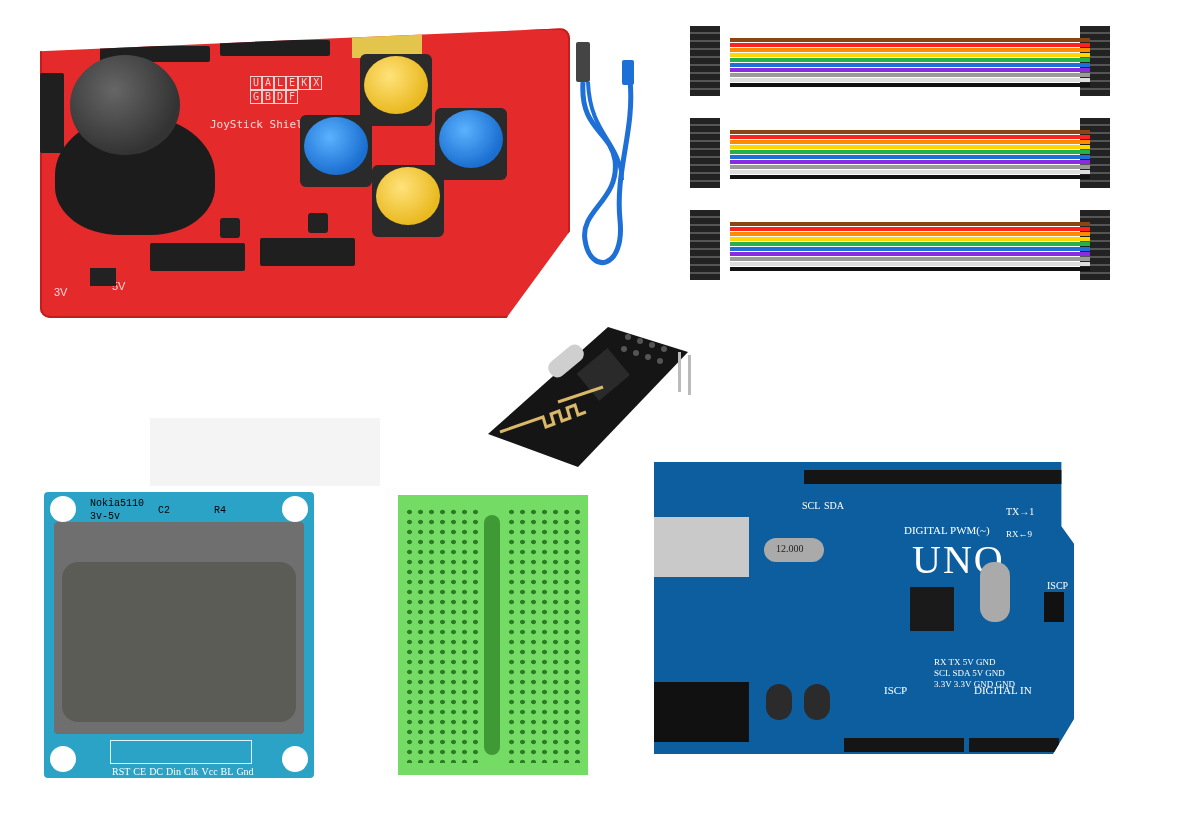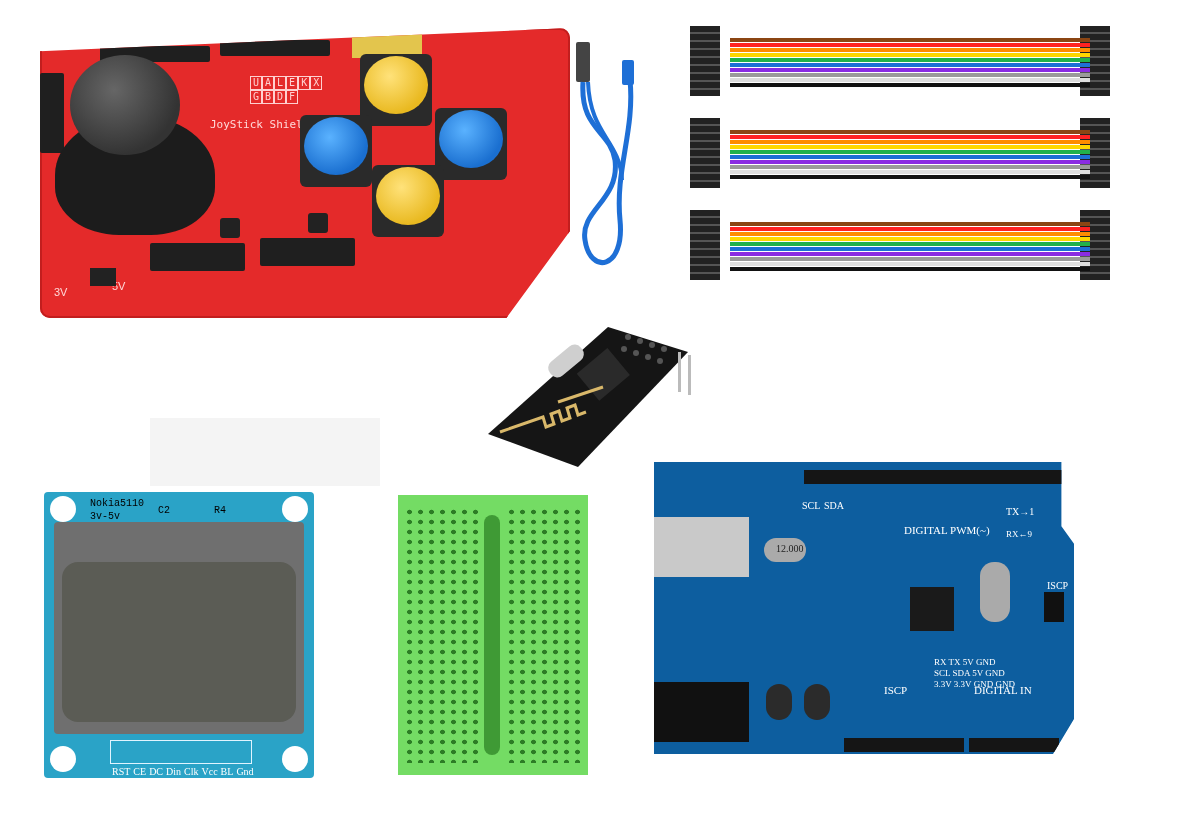--- a/index.html
+++ b/index.html
@@ -194,24 +194,25 @@
   <div class="holes" style="left:6px;"></div>
   <div class="slot"></div>
   <div class="holes" style="left:108px;"></div>
 </div>
 
 <div class="abs uno">
   <div class="pins" style="left:150px;top:8px;width:260px;"></div>
   <div class="t" style="left:148px;top:38px;">SCL</div>
   <div class="t" style="left:170px;top:38px;">SDA</div>
   <div class="t" style="left:250px;top:62px;font-size:11px;">DIGITAL PWM(~)</div>
+  <div class="t" style="left:258px;top:74px;font-size:40px;font-weight:normal;letter-spacing:2px;">UNO</div>
   <div class="t" style="left:352px;top:44px;font-size:10px;">TX→1</div>
   <div class="t" style="left:352px;top:67px;font-size:9px;">RX←9</div>
   <div class="abs" style="left:0px;top:55px;width:95px;height:60px;background:#c9c9c9;"></div>
-  <div class="abs" style="left:110px;top:76px;width:42px;height:24px;border-radius:12px;background:#aaa;">
+  <div class="abs" style="left:110px;top:76px;width:60px;height:24px;border-radius:12px;background:#aaa;">
     <div class="t" style="left:12px;top:5px;color:#222;">12.000</div>
   </div>
   <div class="abs" style="left:256px;top:125px;width:44px;height:44px;background:#1a1a1a;"></div>
   <div class="abs" style="left:326px;top:100px;width:30px;height:60px;border-radius:14px;background:#aaa;"></div>
   <div class="t" style="left:393px;top:118px;">ISCP</div>
   <div class="abs" style="left:390px;top:130px;width:20px;height:30px;background:#111;"></div>
   <div class="abs" style="left:0px;top:220px;width:95px;height:60px;background:#111;"></div>
   <div class="abs" style="left:112px;top:222px;width:26px;height:36px;border-radius:13px;background:#2b2b2b;"></div>
   <div class="abs" style="left:150px;top:222px;width:26px;height:36px;border-radius:13px;background:#2b2b2b;"></div>
   <div class="t" style="left:280px;top:195px;font-size:9px;line-height:11px;">

